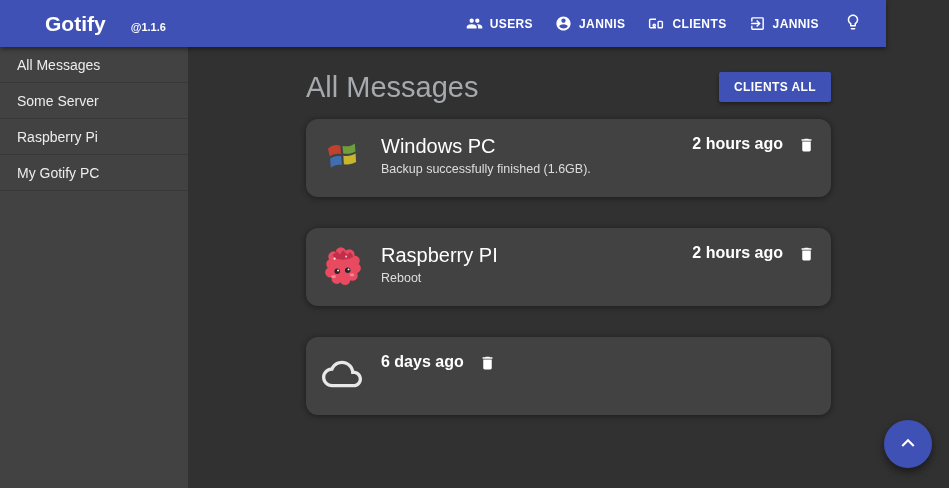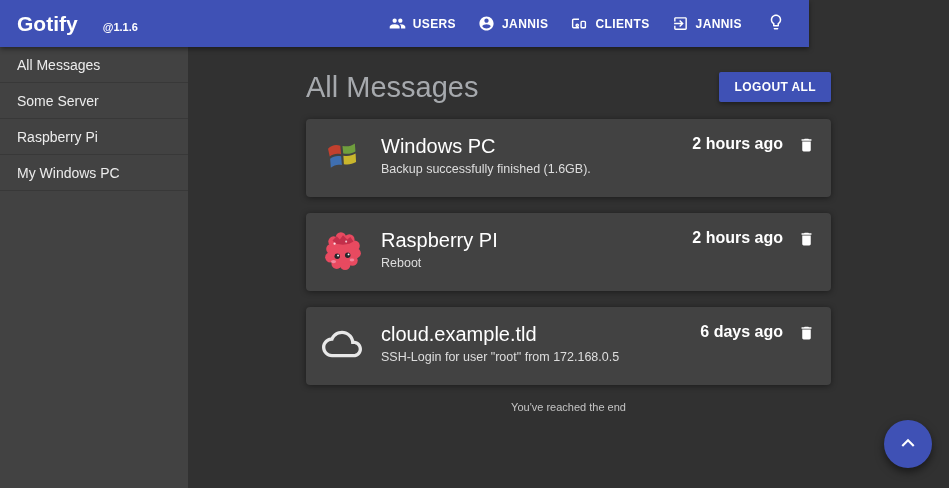--- a/index.html
+++ b/index.html
@@ -5,25 +5,26 @@
   * { margin:0; padding:0; box-sizing:border-box; }
   html,body { width:949px; height:488px; overflow:hidden; }
   body {
     background:#313131;
     font-family:"Liberation Sans", sans-serif;
     color:#fff;
     position:relative;
   }
   
   .navbar {
-    position:absolute; top:0; left:0; width:809px; height:47px;
+    position:absolute; top:0; left:0; width:886px; height:47px;
     background:#3f51b5;
     display:flex; align-items:center;
     box-shadow:0 2px 5px rgba(0,0,0,.45);
     z-index:30;
+    padding-left:28px;
   }
   .brand { display:flex; align-items:baseline; padding-left:17px; }
   .brand-name { font-size:21px; font-weight:bold; color:#fff; }
   .brand-version { font-size:11px; font-weight:bold; color:#fff; margin-left:25px; }
   .nav-right { margin-left:auto; display:flex; align-items:center; padding-right:14px; }
   .nav-item {
     display:flex; align-items:center; gap:7px;
     color:#fff; font-size:12px; font-weight:bold; letter-spacing:.4px;
     padding:8px 11px; cursor:pointer; background:none; border:none;
     font-family:"Liberation Sans", sans-serif;
@@ -52,23 +53,23 @@
   .page-title { font-size:29px; font-weight:400; color:#a6a9ad; }
   .delete-all-btn {
     background:#3f51b5; color:#fff; border:none; border-radius:2px;
     font-size:12px; font-weight:bold; letter-spacing:.4px;
     padding:8px 15px; cursor:pointer;
     box-shadow:0 2px 4px rgba(0,0,0,.4);
     font-family:"Liberation Sans", sans-serif;
   }
   .cards { margin-top:17px; }
   .card {
-    background:#424242; border-radius:4px;
+    background:#424242; border-radius:12px;
     box-shadow:0 1px 6px rgba(0,0,0,.45);
-    height:78px; margin-bottom:16px;
+    height:78px; margin-bottom:31px;
     display:flex; padding:14px 16px;
   }
   .card-icon { width:42px; height:46px; flex:0 0 42px; margin-right:17px; display:flex; align-items:center; }
   .card-body { flex:1; min-width:0; padding-top:1px; }
   .card-title { font-size:20px; font-weight:400; color:#fff; line-height:24px; }
   .card-text { font-size:12.5px; color:#dedede; margin-top:4px; }
   .card-meta { display:flex; align-items:flex-start; padding-top:3px; }
   .card-time { font-size:16px; font-weight:600; color:#fff; margin-right:15px; line-height:16px; white-space:nowrap; }
   .trash-btn { background:none; border:none; padding:0; cursor:pointer; }
   .end-text { text-align:center; font-size:11px; color:#c4c4c4; margin-top:11px; }
@@ -135,28 +136,28 @@
             <path d="M9 21c0 .55.45 1 1 1h4c.55 0 1-.45 1-1v-1H9v1zm3-19C8.14 2 5 5.14 5 9c0 2.38 1.19 4.47 3 5.74V17c0 .55.45 1 1 1h6c.55 0 1-.45 1-1v-2.26c1.81-1.27 3-3.36 3-5.74 0-3.86-3.14-7-7-7zm2.85 11.1l-.85.6V16h-4v-2.3l-.85-.6C7.8 12.16 7 10.63 7 9c0-2.76 2.24-5 5-5s5 2.24 5 5c0 1.63-.8 3.16-2.15 4.1z"></path>
           </svg></span>
     </button>
   </div>
 </div>
 
 <div class="sidebar">
   <div class="side-item">All Messages</div>
   <div class="side-item">Some Server</div>
   <div class="side-item">Raspberry Pi</div>
-  <div class="side-item">My Windows PC</div>
+  <div class="side-item">My Gotify PC</div>
 </div>
 
 <div class="main">
   <div class="content">
     <div class="header-row">
       <div class="page-title">All Messages</div>
-      <button class="delete-all-btn">LOGOUT ALL</button>
+      <button class="delete-all-btn">CLIENTS ALL</button>
     </div>
 
     <div class="cards">
 
       <div class="card">
         <div class="card-icon">
           <svg width="42" height="42" viewBox="0 0 40 40">
             <g transform="rotate(-9 20 20)">
               <path d="M7 11 C11 8 15 8 19 10 L18.4 18 C14.4 16.4 11 16.6 7.4 18.6 Z" fill="#c2402e"></path>
               <path d="M21 10.4 C25 12 29 12 33 10 L32.4 17.6 C28.4 19.2 24.4 19 20.6 17.6 Z" fill="#6f9e3d"></path>
@@ -219,37 +220,32 @@
           </button>
         </div>
       </div>
 
       <div class="card">
         <div class="card-icon">
           <svg width="40" height="40" viewBox="0 0 24 24" fill="#e8e8e8">
             <path d="M19.35 10.04C18.67 6.59 15.64 4 12 4 9.11 4 6.6 5.64 5.35 8.04 2.34 8.36 0 10.91 0 14c0 3.31 2.69 6 6 6h13c2.76 0 5-2.24 5-5 0-2.64-2.05-4.78-4.65-4.96zM19 18H6c-2.21 0-4-1.79-4-4s1.79-4 4-4h.71C7.37 7.69 9.48 6 12 6c3.04 0 5.5 2.46 5.5 5.5v.5H19c1.66 0 3 1.34 3 3s-1.34 3-3 3z"></path>
           </svg>
         </div>
-        <div class="card-body">
-          <div class="card-title">cloud.example.tld</div>
-          <div class="card-text">SSH-Login for user "root" from 172.168.0.5</div>
-        </div>
         <div class="card-meta">
           <span class="card-time">6 days ago</span>
           <button class="trash-btn">
             <span><svg width="17" height="18" viewBox="0 0 24 24" fill="#fff">
                   <path d="M6 19c0 1.1.9 2 2 2h8c1.1 0 2-.9 2-2V7H6v12zM19 4h-3.5l-1-1h-5l-1 1H5v2h14V4z"></path>
                 </svg></span>
           </button>
         </div>
       </div>
 
     </div>
 
-    <div class="end-text">You've reached the end</div>
   </div>
 </div>
 
 <button class="fab">
   <span><svg width="26" height="26" viewBox="0 0 24 24" fill="#fff">
         <path d="M7.41 15.41L12 10.83l4.59 4.58L18 14l-6-6-6 6z"></path>
       </svg></span>
 </button>
 
 </body></html>

